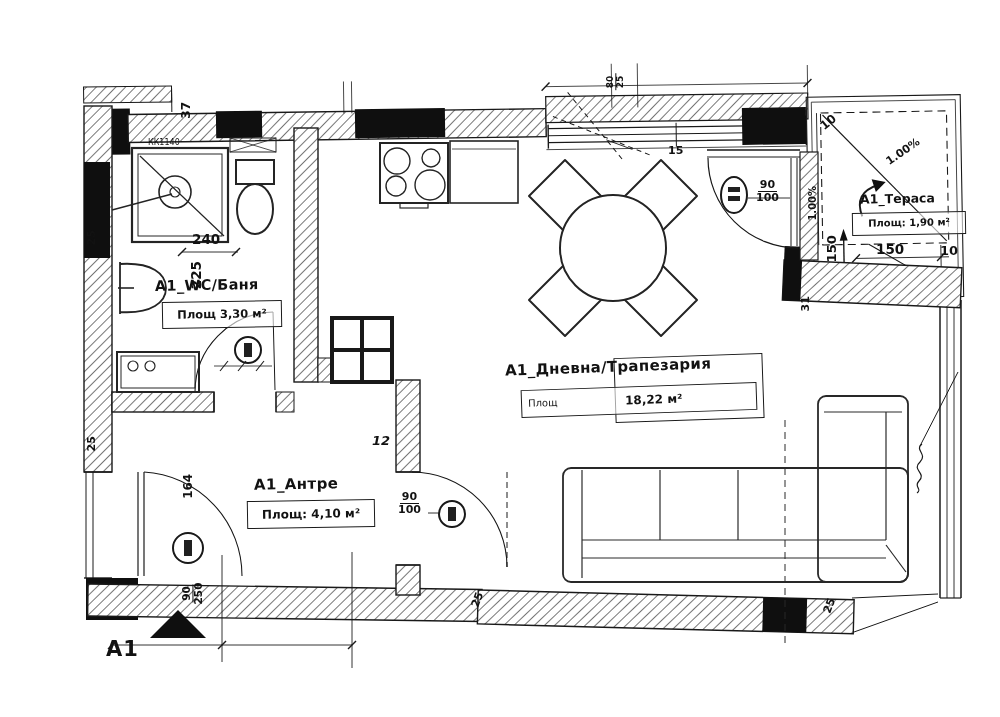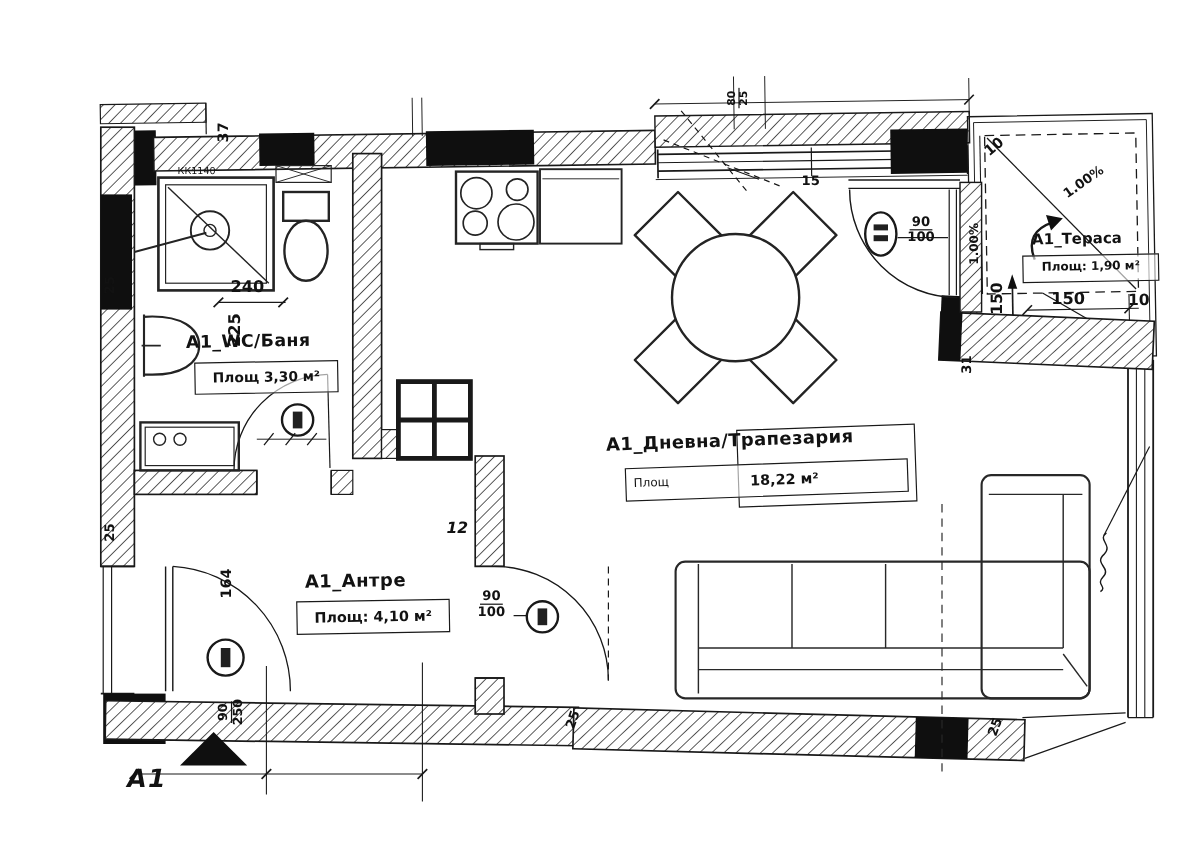--- a/index.html
+++ b/index.html
@@ -300,15 +300,15 @@
 <div class="lbl b" style="left:884px;top:146px;font-size:11px;transform:rotate(-35deg);">1.00%</div>
 <div class="lbl b rotccw" style="left:796px;top:198px;font-size:10px;">1.00%</div>
 <div class="lbl b rotccw" style="left:818px;top:242px;font-size:13px;">150</div>
 <div class="lbl b" style="left:876px;top:242px;font-size:13.5px;">150</div>
 <div class="lbl b" style="left:940px;top:244px;font-size:13px;">10</div>
 <div class="lbl b" style="left:820px;top:116px;font-size:12px;transform:rotate(-40deg);">10</div>
 <div class="lbl b rotccw" style="left:798px;top:298px;font-size:11px;">31</div>
 <div class="lbl b" style="left:470px;top:594px;font-size:11px;transform:rotate(-70deg);">25</div>
 <div class="lbl b" style="left:822px;top:600px;font-size:11px;transform:rotate(-70deg);">25</div>
 
-<div class="lbl b" style="left:106px;top:638px;font-size:21px;letter-spacing:1px;font-style:italic;">A1</div>
+<div class="lbl b" style="left:106px;top:638px;font-size:21px;letter-spacing:1px;">A1</div>
 
 </div>
 
 </body></html>

